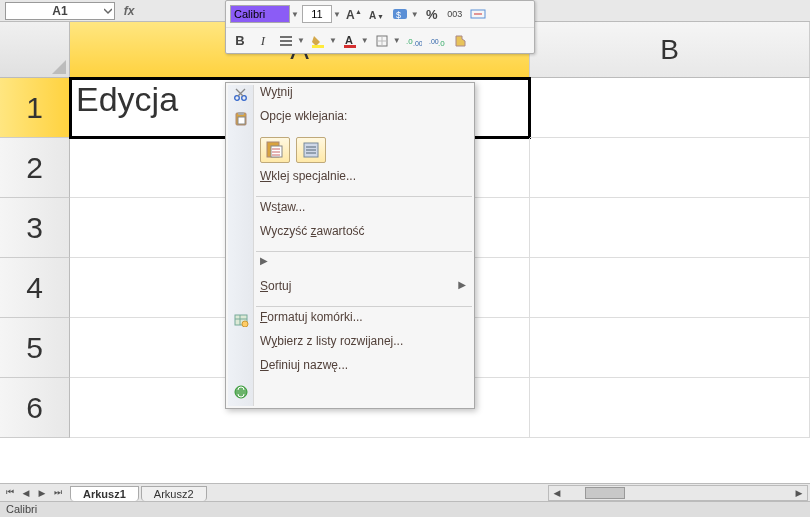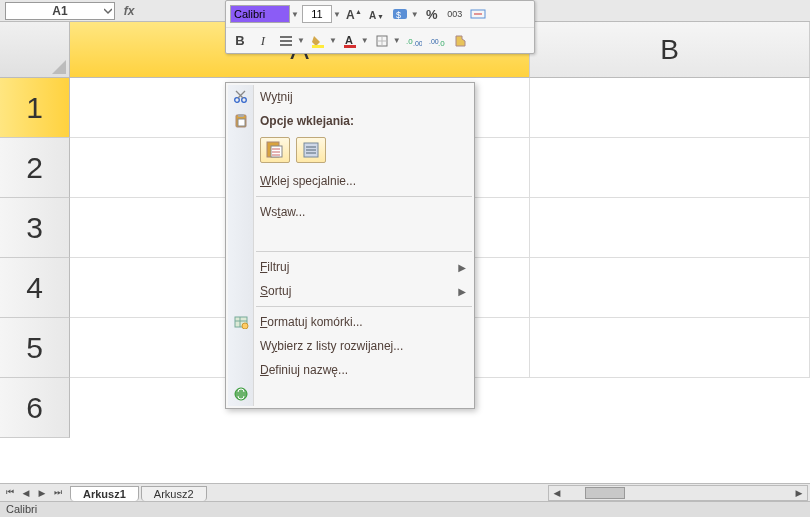--- a/index.html
+++ b/index.html
@@ -33,26 +33,26 @@
 .row-headers { position: absolute; top: 56px; left: 0; width: 70px; }
 .row-h { width: 70px; border-right: 1px solid #bbb; border-bottom: 1px solid #ccc; display: flex; align-items: center; justify-content: center; font-size: 30px; color: #333; background: linear-gradient(to right,#f5f5f5,#e8e8e8); }
 .row-h.active { background: linear-gradient(to right,#ffe680,#ffd23f); }
 .cells { position: absolute; top: 56px; left: 70px; right: 0; bottom: 0; }
 .cell-row { display: flex; }
 .cell { border-right: 1px solid #ddd; border-bottom: 1px solid #ddd; padding: 2px 6px; font-size: 34px; overflow: hidden; white-space: nowrap; }
 .cell.selected { outline: 3px solid #000; outline-offset: -2px; background: #fff; }
 
 
 .ctx-menu { position: absolute; left: 225px; top: 82px; width: 250px; background: #f6f6f6; border: 1px solid #a8a8a8; box-shadow: 2px 2px 6px rgba(0,0,0,0.25); z-index: 40; padding: 2px 0; }
-.ctx-item { display: flex; align-items: center; height: 24px; padding: 0 8px 0 2px; color: #52413a; font-size: 12px; cursor: default; }
+.ctx-item { display: flex; height: 24px; padding: 0 8px 0 2px; color: #52413a; font-size: 12px; cursor: default; }
 .ctx-icon { width: 26px; height: 20px; display: flex; align-items: center; justify-content: center; margin-right: 6px; flex-shrink: 0; }
 .ctx-label { flex: 1; }
 .ctx-label u { text-decoration: underline; }
 .ctx-arrow { font-size: 10px; color: #666; }
-.ctx-header { font-weight: 700; }
+.ctx-header { font-weight: 400; }
 .ctx-sep { height: 1px; background: #d0d0d0; margin: 3px 2px 3px 30px; }
 .paste-opts { display: flex; gap: 6px; padding: 4px 0 6px 34px; }
 .paste-opt { width: 30px; height: 26px; border: 1px solid #bfa97a; background: linear-gradient(#fff8e0,#ffe9a8); border-radius: 2px; display:flex; align-items:center; justify-content:center; }
 .icon-strip { position: absolute; left: 2px; top: 2px; bottom: 2px; width: 26px; background: linear-gradient(to right,#eef1f6,#e6e9ee); border-right: 1px solid #d8d8d8; z-index: -1; }
 
 
 .tabbar { position: absolute; left: 0; bottom: 16px; right: 0; height: 18px; background: #e8e8e8; border-top: 1px solid #bbb; display: flex; align-items: center; font-size: 11px; }
 .tab-nav { display: flex; gap: 0; padding: 0 2px; }
 .tab-nav-btn { width: 16px; height: 14px; display: flex; align-items: center; justify-content: center; color: #555; cursor: pointer; font-size: 9px; }
 .tab { padding: 1px 12px; border: 1px solid #aaa; border-bottom: none; background: #f0f0f0; margin-left: 2px; border-radius: 0 0 4px 4px; transform: translateY(1px); }
@@ -194,20 +194,24 @@
       </div>
     <div class="row-h" style="height:60px">
         <span>5</span>
       </div>
     <div class="row-h" style="height:60px">
         <span>6</span>
       </div>
   </div>
   <div class="cells">
     <div class="cell-row">
+      <div class="cell selected" style="width:460px;height:60px"><span>Edycja</span></div>
+      <div class="cell" style="width:280px;height:60px"></div>
+    </div>
+    <div class="cell-row">
         <div class="cell" style="width:460px;height:60px"></div>
         <div class="cell" style="width:280px;height:60px"></div>
       </div>
     <div class="cell-row">
         <div class="cell" style="width:460px;height:60px"></div>
         <div class="cell" style="width:280px;height:60px"></div>
       </div>
     <div class="cell-row">
         <div class="cell" style="width:460px;height:60px"></div>
         <div class="cell" style="width:280px;height:60px"></div>
@@ -271,27 +275,27 @@
   </div>
 
   <div class="ctx-sep"></div>
 
   <div class="ctx-item">
     <span class="ctx-icon"></span>
     <span class="ctx-label">Ws<u>t</u>aw...</span>
   </div>
   <div class="ctx-item">
     <span class="ctx-icon"></span>
+    <span class="ctx-label">Wyczyść <u>z</u>awartość</span>
   </div>
 
   <div class="ctx-sep"></div>
 
   <div class="ctx-item">
     <span class="ctx-icon"></span>
-    <span class="ctx-label"><u>F</u>iltruj</span>
     <span class="ctx-arrow">▶</span>
   </div>
   <div class="ctx-item">
     <span class="ctx-icon"></span>
     <span class="ctx-label"><u>S</u>ortuj</span>
     <span class="ctx-arrow">▶</span>
   </div>
 
   <div class="ctx-sep"></div>
 

